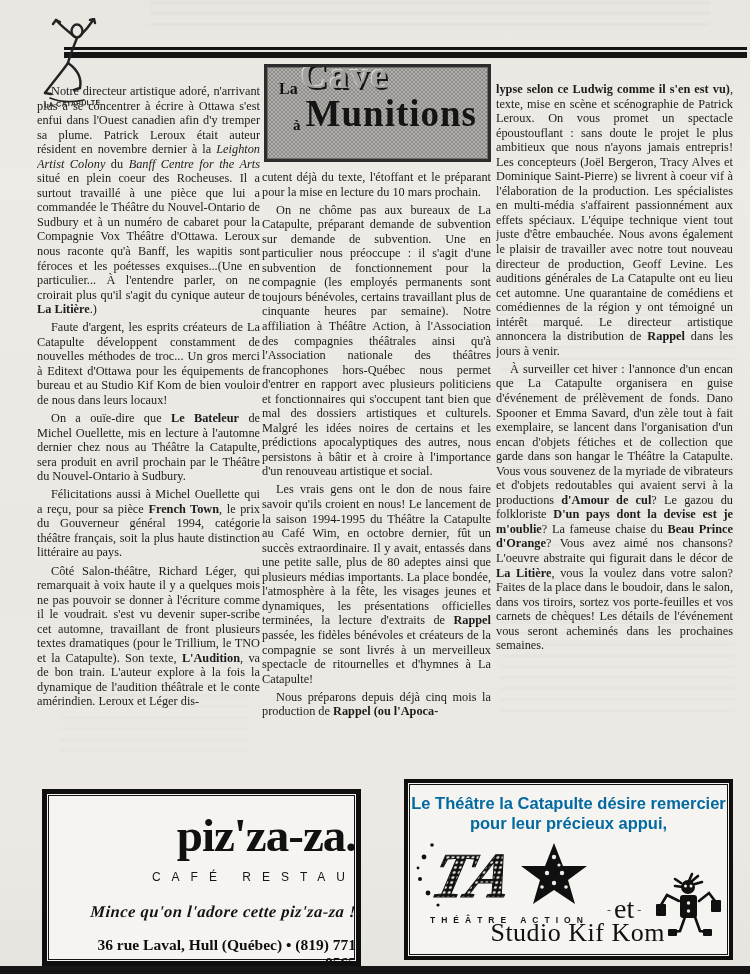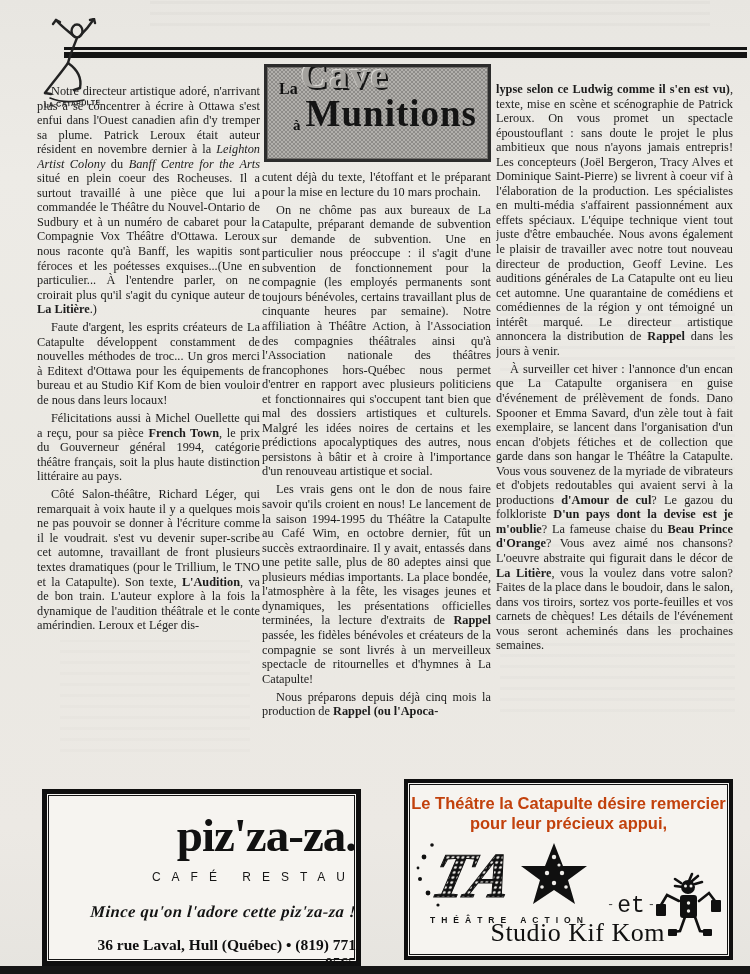--- a/index.html
+++ b/index.html
@@ -58,25 +58,25 @@
   .ad .inner{position:absolute;inset:1px;border:1.5px solid #141414;}
   .ad-pizza{left:42px;top:789px;width:309px;height:167px;text-align:right;}
   .pizza-title{margin-top:14px;font-size:47px;font-weight:bold;letter-spacing:-1px;color:#111;}
   .pizza-sub{margin-top:8px;font-size:12px;letter-spacing:11px;color:#161616;font-family:"Liberation Sans",sans-serif;}
   .pizza-tag{margin-top:18px;font-size:16.5px;font-style:italic;font-weight:bold;color:#141414;
     transform:skewX(-4deg);letter-spacing:.5px;}
   .pizza-addr{margin-top:14px;font-size:15.5px;font-weight:bold;color:#101010;padding-left:32px;}
 
   .ad-thanks{left:404px;top:779px;width:321px;height:173px;border-width:4px;}
   .thanks-head{margin-top:10px;text-align:center;font-size:16.5px;line-height:20px;font-weight:bold;
-    color:#c2410c;font-family:"Liberation Sans",sans-serif;}
+    color:#0369a1;font-family:"Liberation Sans",sans-serif;}
   .ta-logo{position:absolute;left:8px;top:52px;}
   .ta-caption{position:absolute;left:22px;top:132px;font-size:8.5px;font-weight:bold;letter-spacing:6px;
     color:#161616;font-family:"Liberation Sans",sans-serif;}
-  .et-label{position:absolute;left:196px;top:110px;font-size:23px;color:#141414;font-family:Liberation Mono, monospace;}
+  .et-label{position:absolute;left:196px;top:110px;font-size:28px;color:#141414;}
   .et-label::before,.et-label::after{content:"-";font-size:12px;vertical-align:4px;color:#444;margin:0 3px;}
   .kifkom-robot{position:absolute;right:6px;top:88px;}
   .kifkom-caption{position:absolute;right:64px;bottom:8px;font-size:26px;color:#101010;letter-spacing:.5px;}
 
   .bottom-band{position:absolute;left:0;right:0;bottom:0;height:8px;background:#161616;z-index:3;}
   svg{display:block;}
 </style>
 </head>
 <body>
 
@@ -108,20 +108,21 @@
   </div>
 
   <div class="top-rule">
     <div class="thin"></div>
       <div class="thick"></div>
   </div>
 
   <div class="col col1">
     <p><span>Notre directeur artistique adoré, n'arrivant plus à se concentrer à écrire à Ottawa s'est enfui dans l'Ouest canadien afin d'y tremper sa plume. Patrick Leroux était auteur résident en novembre dernier à la </span><span class="i">Leighton Artist Colony</span><span> du </span><span class="i">Banff Centre for the Arts</span><span> situé en plein coeur des Rocheuses. Il a surtout travaillé à une pièce que lui a commandée le Théâtre du Nouvel-Ontario de Sudbury et à un numéro de cabaret pour la Compagnie Vox Théâtre d'Ottawa. Leroux nous raconte qu'à Banff, les wapitis sont féroces et les poétesses exquises...(Une en particulier... À l'entendre parler, on ne croirait plus qu'il s'agit du cynique auteur de </span><span class="b">La Litière</span><span>.)</span></p>
     <p><span>Faute d'argent, les esprits créateurs de La Catapulte développent constamment de nouvelles méthodes de troc... Un gros merci à Editext d'Ottawa pour les équipements de bureau et au Studio Kif Kom de bien vouloir de nous dans leurs locaux!</span></p>
+    <p><span>On a ouïe-dire que </span><span class="b">Le Bateleur</span><span> de Michel Ouellette, mis en lecture à l'automne dernier chez nous au Théâtre la Catapulte, sera produit en avril prochain par le Théâtre du Nouvel-Ontario à Sudbury.</span></p>
     <p><span>Félicitations aussi à Michel Ouellette qui a reçu, pour sa pièce </span><span class="b">French Town</span><span>, le prix du Gouverneur général 1994, catégorie théâtre français, soit la plus haute distinction littéraire au pays.</span></p>
     <p><span>Côté Salon-théâtre, Richard Léger, qui remarquait à voix haute il y a quelques mois ne pas pouvoir se donner à l'écriture comme il le voudrait. s'est vu devenir super-scribe cet automne, travaillant de front plusieurs textes dramatiques (pour le Trillium, le TNO et la Catapulte). Son texte, </span><span class="b">L'Audition</span><span>, va de bon train. L'auteur explore à la fois la dynamique de l'audition théâtrale et le conte amérindien. Leroux et Léger dis-</span></p>
   </div>
 
   <div class="col col2">
     <div class="cave-box">
       <div class="cave-l1">
         <span class="cave-la">La</span>
         <span class="cave-cave">Cave</span>
       </div>

